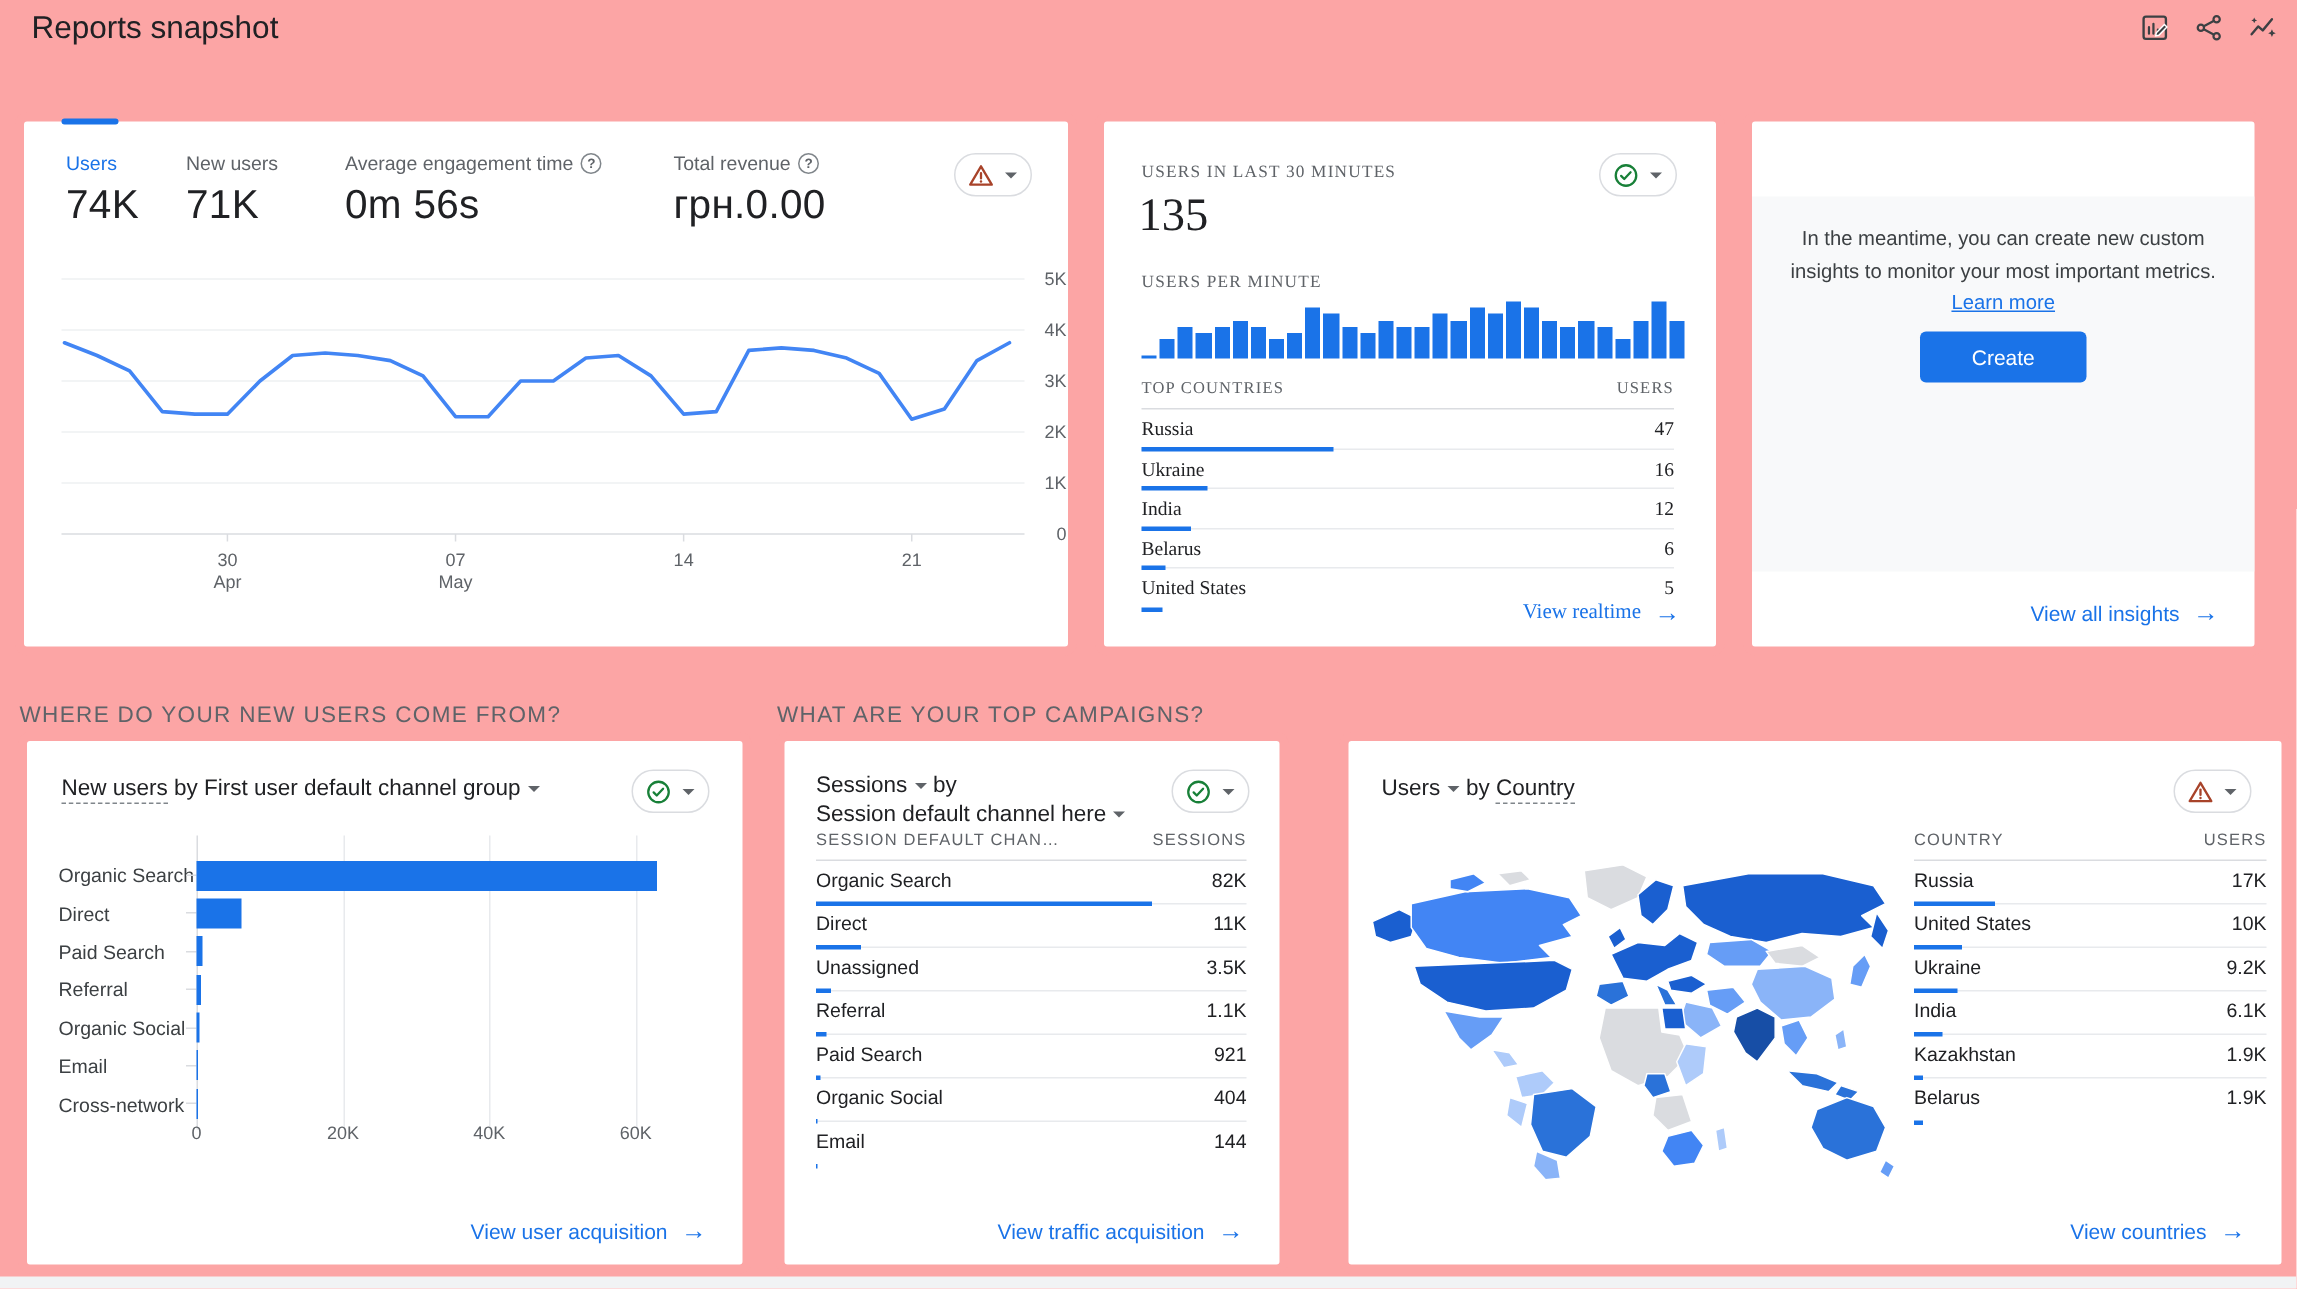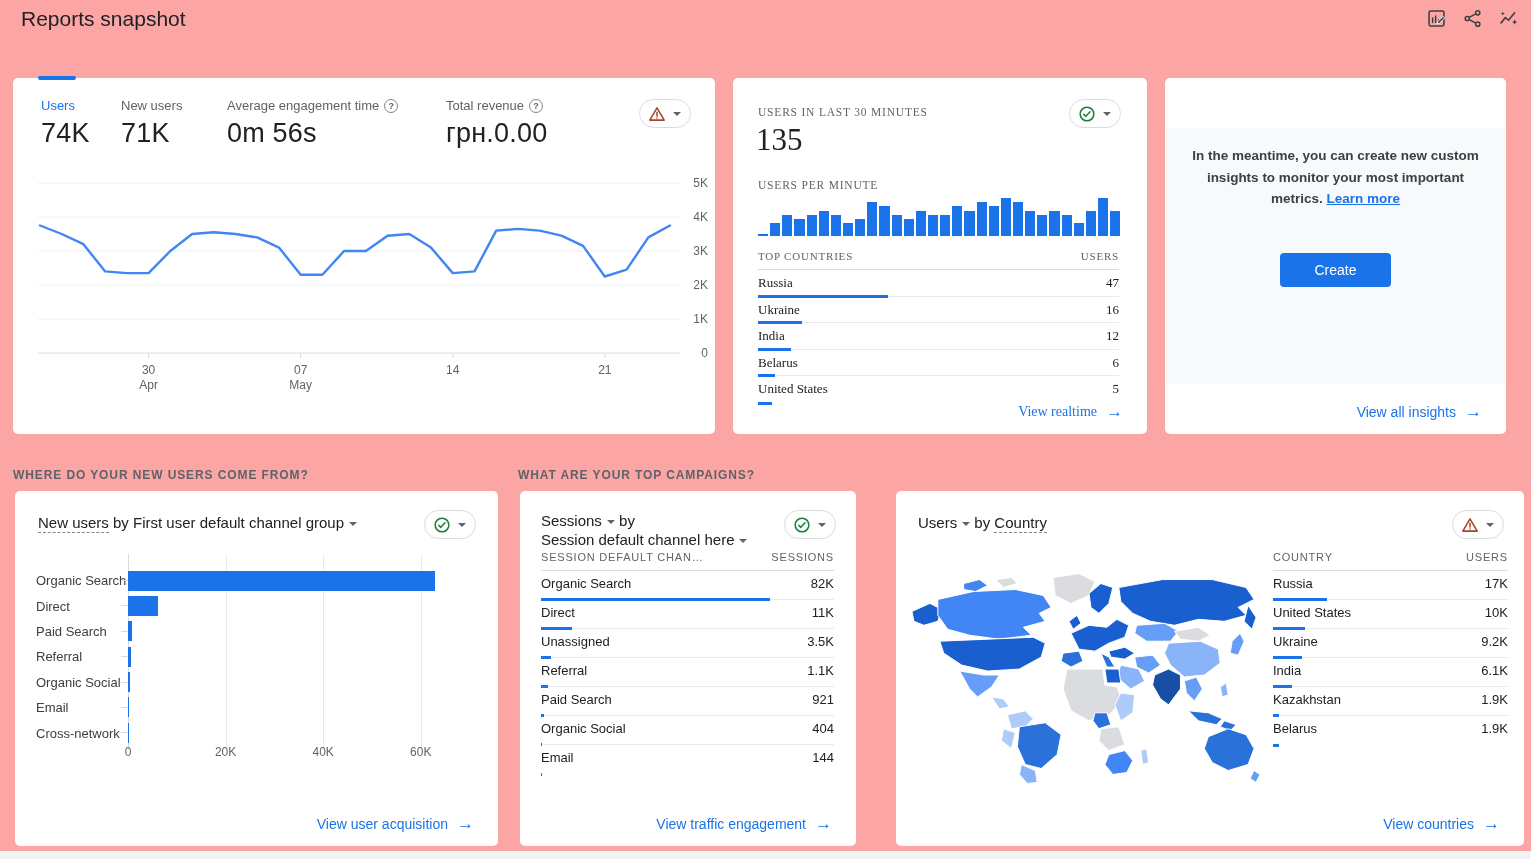--- a/index.html
+++ b/index.html
@@ -5,29 +5,29 @@
   * { box-sizing: border-box; margin: 0; padding: 0; }
   html,body { background:#fff; }
   .page {
     position: relative; width: 1531px; height: 859px; overflow: hidden;
     background: #fca5a5; font-family: "Liberation Sans", sans-serif; color:#202124;
   }
   .page-title { position:absolute; left:21px; top:7px; font-size:21px; font-weight:400; color:#202124; }
   .header-icons { position:absolute; right:12px; top:7px; display:flex; gap:14px; }
   .hicon { width:22px; height:22px; cursor:pointer; display:flex; align-items:center; justify-content:center; }
 
-  .card { position:absolute; background:#fff; border:3px solid #fca5a5; border-radius:8px; }
+  .card { position:absolute; background:#fff; border:6px solid #fca5a5; border-radius:8px; }
   .card-overview  { left:10px;  top:75px;  width:708px; height:362px; }
   .card-realtime  { left:730px; top:75px;  width:420px; height:362px;font-family:Liberation Serif, serif; }
   .card-insights  { left:1162px;top:75px;  width:347px; height:362px; overflow:hidden; }
   .card-newusers  { left:12px;  top:488px; width:489px; height:361px; }
   .card-campaigns { left:517px; top:488px; width:342px; height:361px; }
   .card-map       { left:893px; top:488px; width:634px; height:361px; }
 
-  .section-label { position:absolute; font-size:12px; font-weight:700; letter-spacing:0.9px; color:#5f6368; text-transform:uppercase; }
+  .section-label { position:absolute; font-size:15px; font-weight:400; letter-spacing:0.9px; color:#5f6368; text-transform:uppercase; }
   .sl-1 { left:13px; top:468px; } .sl-2 { left:518px; top:468px; }
 
   .tab-indicator { position:absolute; left:25px; top:-2px; width:38px; height:4px; background:#1a73e8; border-radius:2px; }
 
   .metrics { position:absolute; left:0; top:20px; width:100%; height:70px; }
   .metric { position:absolute; top:0; cursor:pointer; }
   .metric .m-label { font-size:13px; color:#5f6368; display:flex; align-items:center; gap:5px; }
   .metric.selected .m-label { color:#1a73e8; }
   .metric .m-value { font-size:27px; font-weight:400; color:#202124; margin-top:5px; letter-spacing:0.2px; }
   .m-0{left:28px;} .m-1{left:108px;} .m-2{left:214px;} .m-3{left:433px;}
@@ -62,23 +62,23 @@
   .rows-26 .mini-row { height:26.5px; }
   .rows-29 .mini-row { height:29px; }
   .rt-table { top:172px; }
 
   .card-link { position:absolute; right:24px; bottom:14px; font-size:14px; color:#1a73e8; cursor:pointer; display:flex; align-items:center; gap:9px; }
   .card-link .arrow { font-size:17px; line-height:1; }
 
   .ins-header { position:absolute; left:0; top:0; right:0; height:50px; display:flex; align-items:center; gap:11px; padding-left:23px; font-size:14px; color:#3c4043; }
   .ins-body { position:absolute; left:0; top:50px; right:0; bottom:50px; background:#f8f9fa; text-align:center; }
   .ins-headline { margin-top:55px; font-size:14px; font-weight:700; color:#202124; }
-  .ins-text { margin:17px auto 12px; width:312px; font-size:13.5px; line-height:1.6; color:#3c4043;font-weight:bold; }
+  .ins-text { margin:17px auto 0; width:312px; font-size:13.5px; line-height:1.6; color:#3c4043; }
   .ins-learnmore { color:#1a73e8; text-decoration:underline; cursor:pointer; }
-  .ins-create { margin-top:31px; display:inline-block; background:#1a73e8; color:#fff; font-size:14px; font-weight:500;
+  .ins-create { margin-top:8px; display:inline-block; background:#1a73e8; color:#fff; font-size:14px; font-weight:500;
     padding:9px 34px; border:none; border-radius:4px; cursor:pointer; font-family:"Liberation Sans",sans-serif; }
 
   .chart-title { position:absolute; left:23px; top:22px; font-size:15px; color:#202124; line-height:19px; }
   .dashed-u { border-bottom:1px dashed #80868b; padding-bottom:1px; cursor:pointer; }
 
   .hbar-labels { position:absolute; left:21px; top:77px; width:92px; }
   .hbar-label { height:25.4px; font-size:13px; color:#3c4043; display:flex; align-items:center; }
   .hbar-plot { position:absolute; left:113px; top:77px; width:366px; height:178px; }
   .hbar-grid { position:absolute; top:-14px; bottom:-4px; width:1px; background:#e8eaed; }
   .hbar-grid.axis0 { background:#dadce0; }
@@ -413,21 +413,21 @@
             <span class="mini-bar" style="width:0.38%"></span>
           </div>
           <div class="mini-row">
             <span class="mini-name">Email</span>
             <span class="mini-val">144</span>
             <span class="mini-bar" style="width:0.14%"></span>
           </div>
         </div>
     </div>
     <div class="card-link">
-      <span>View traffic engagement</span>
+      <span>View traffic acquisition</span>
         <span class="arrow">→</span>
     </div>
   </div>
 
   <div class="card card-map">
     <div class="chart-title" style="left:22px;">
       <span>Users</span><span class="caret caret-inline"></span>
       <span>by</span>
       <span class="dashed-u">Country</span>
     </div>

